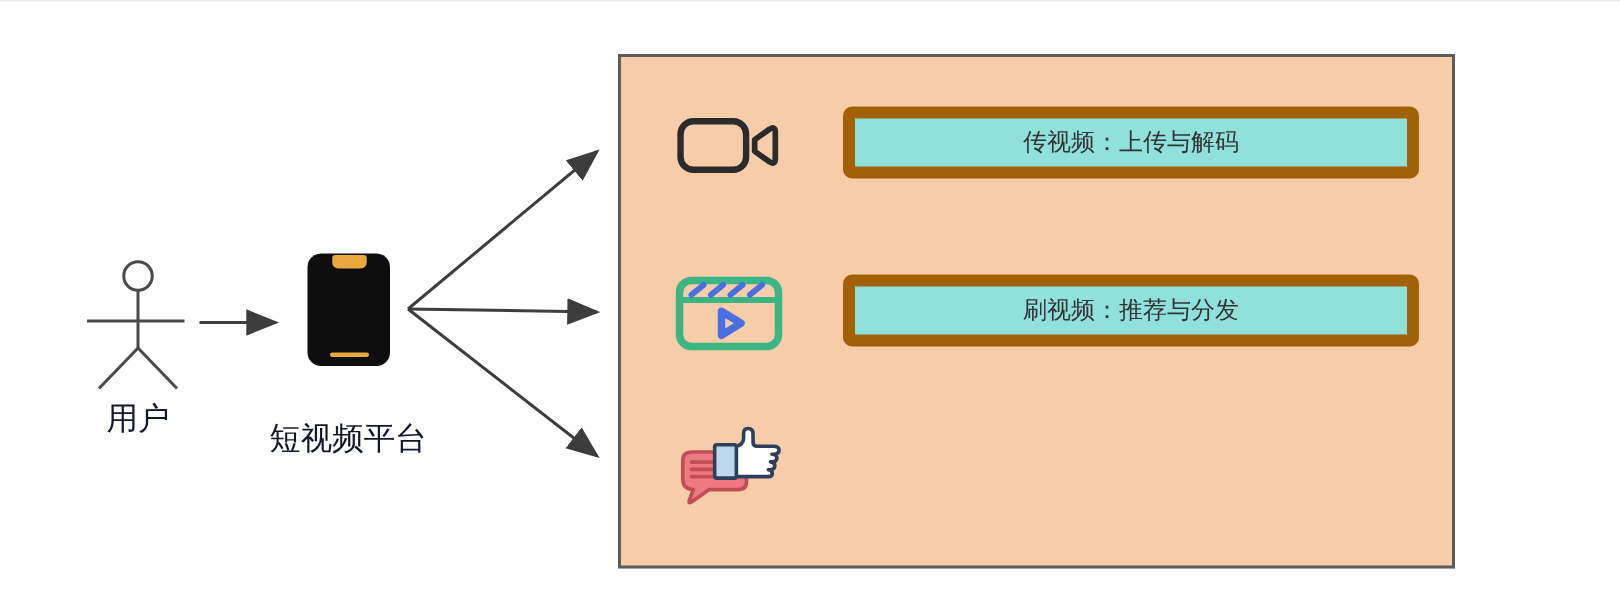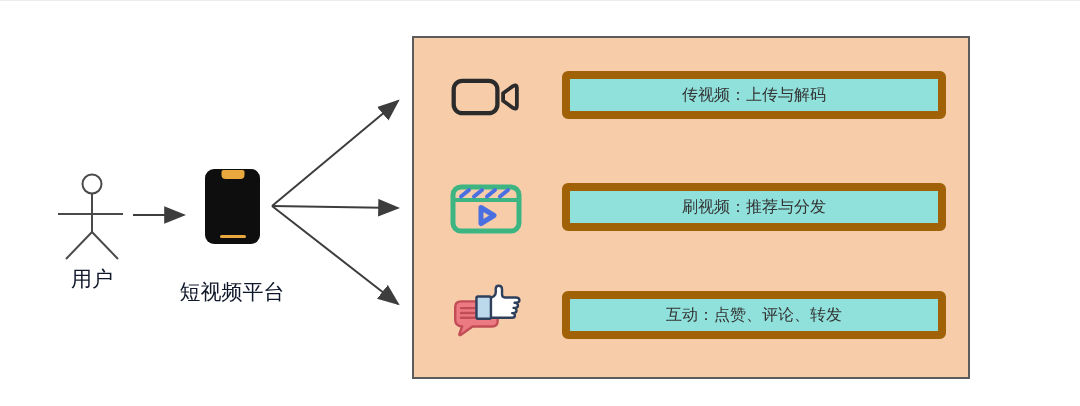--- a/index.html
+++ b/index.html
@@ -121,16 +121,15 @@
     <svg class="feature-icon icon-like" width="78" height="56" viewBox="0 0 80 58">
       <path d="M11 19 H43 Q49 19 49 25 V39 Q49 45 43 45 H23 L11 53.5 Q8.5 55 9.6 52 L12.2 45 Q5 44.5 5 38 V25 Q5 19 11 19 Z" fill="#EC7A82" stroke="#C24D57" stroke-width="2.5" stroke-linejoin="round"></path>
       <g stroke="#C24D57" stroke-width="2.5" stroke-linecap="round">
         <line x1="11" y1="26" x2="25" y2="26"></line>
         <line x1="11" y1="31" x2="25" y2="31"></line>
         <line x1="11" y1="36" x2="25" y2="36"></line>
       </g>
       <path d="M41.5 36 L41.5 15 C44.5 15 47 12.5 47 9.5 L47 6 Q47 2.8 50 2.8 Q53.5 2.8 53.5 6.5 L53.5 12 Q53.5 15 56.5 15 L67.5 15 Q71.5 15 71.5 17.8 Q71.5 20.5 67.5 20.5 L66.5 20.5 Q70 20.5 70 23.2 Q70 25.8 66.5 25.8 L65.5 25.8 Q68.5 25.8 68.5 28.5 Q68.5 31.2 65 31.2 L64 31.2 Q66.8 31.2 66.8 33.6 Q66.8 36 63.8 36 Z" fill="#ffffff" stroke="#2E3F5C" stroke-width="2.5" stroke-linejoin="round"></path>
       <rect x="27" y="14" width="15" height="23" rx="1.5" fill="#BCD9EC" stroke="#2E3F5C" stroke-width="2.5"></rect>
     </svg>
-    <div class="pill pill-3">互动：点赞、评论、转发</div>
 
   </div>
 </div>
 
 </body></html>

